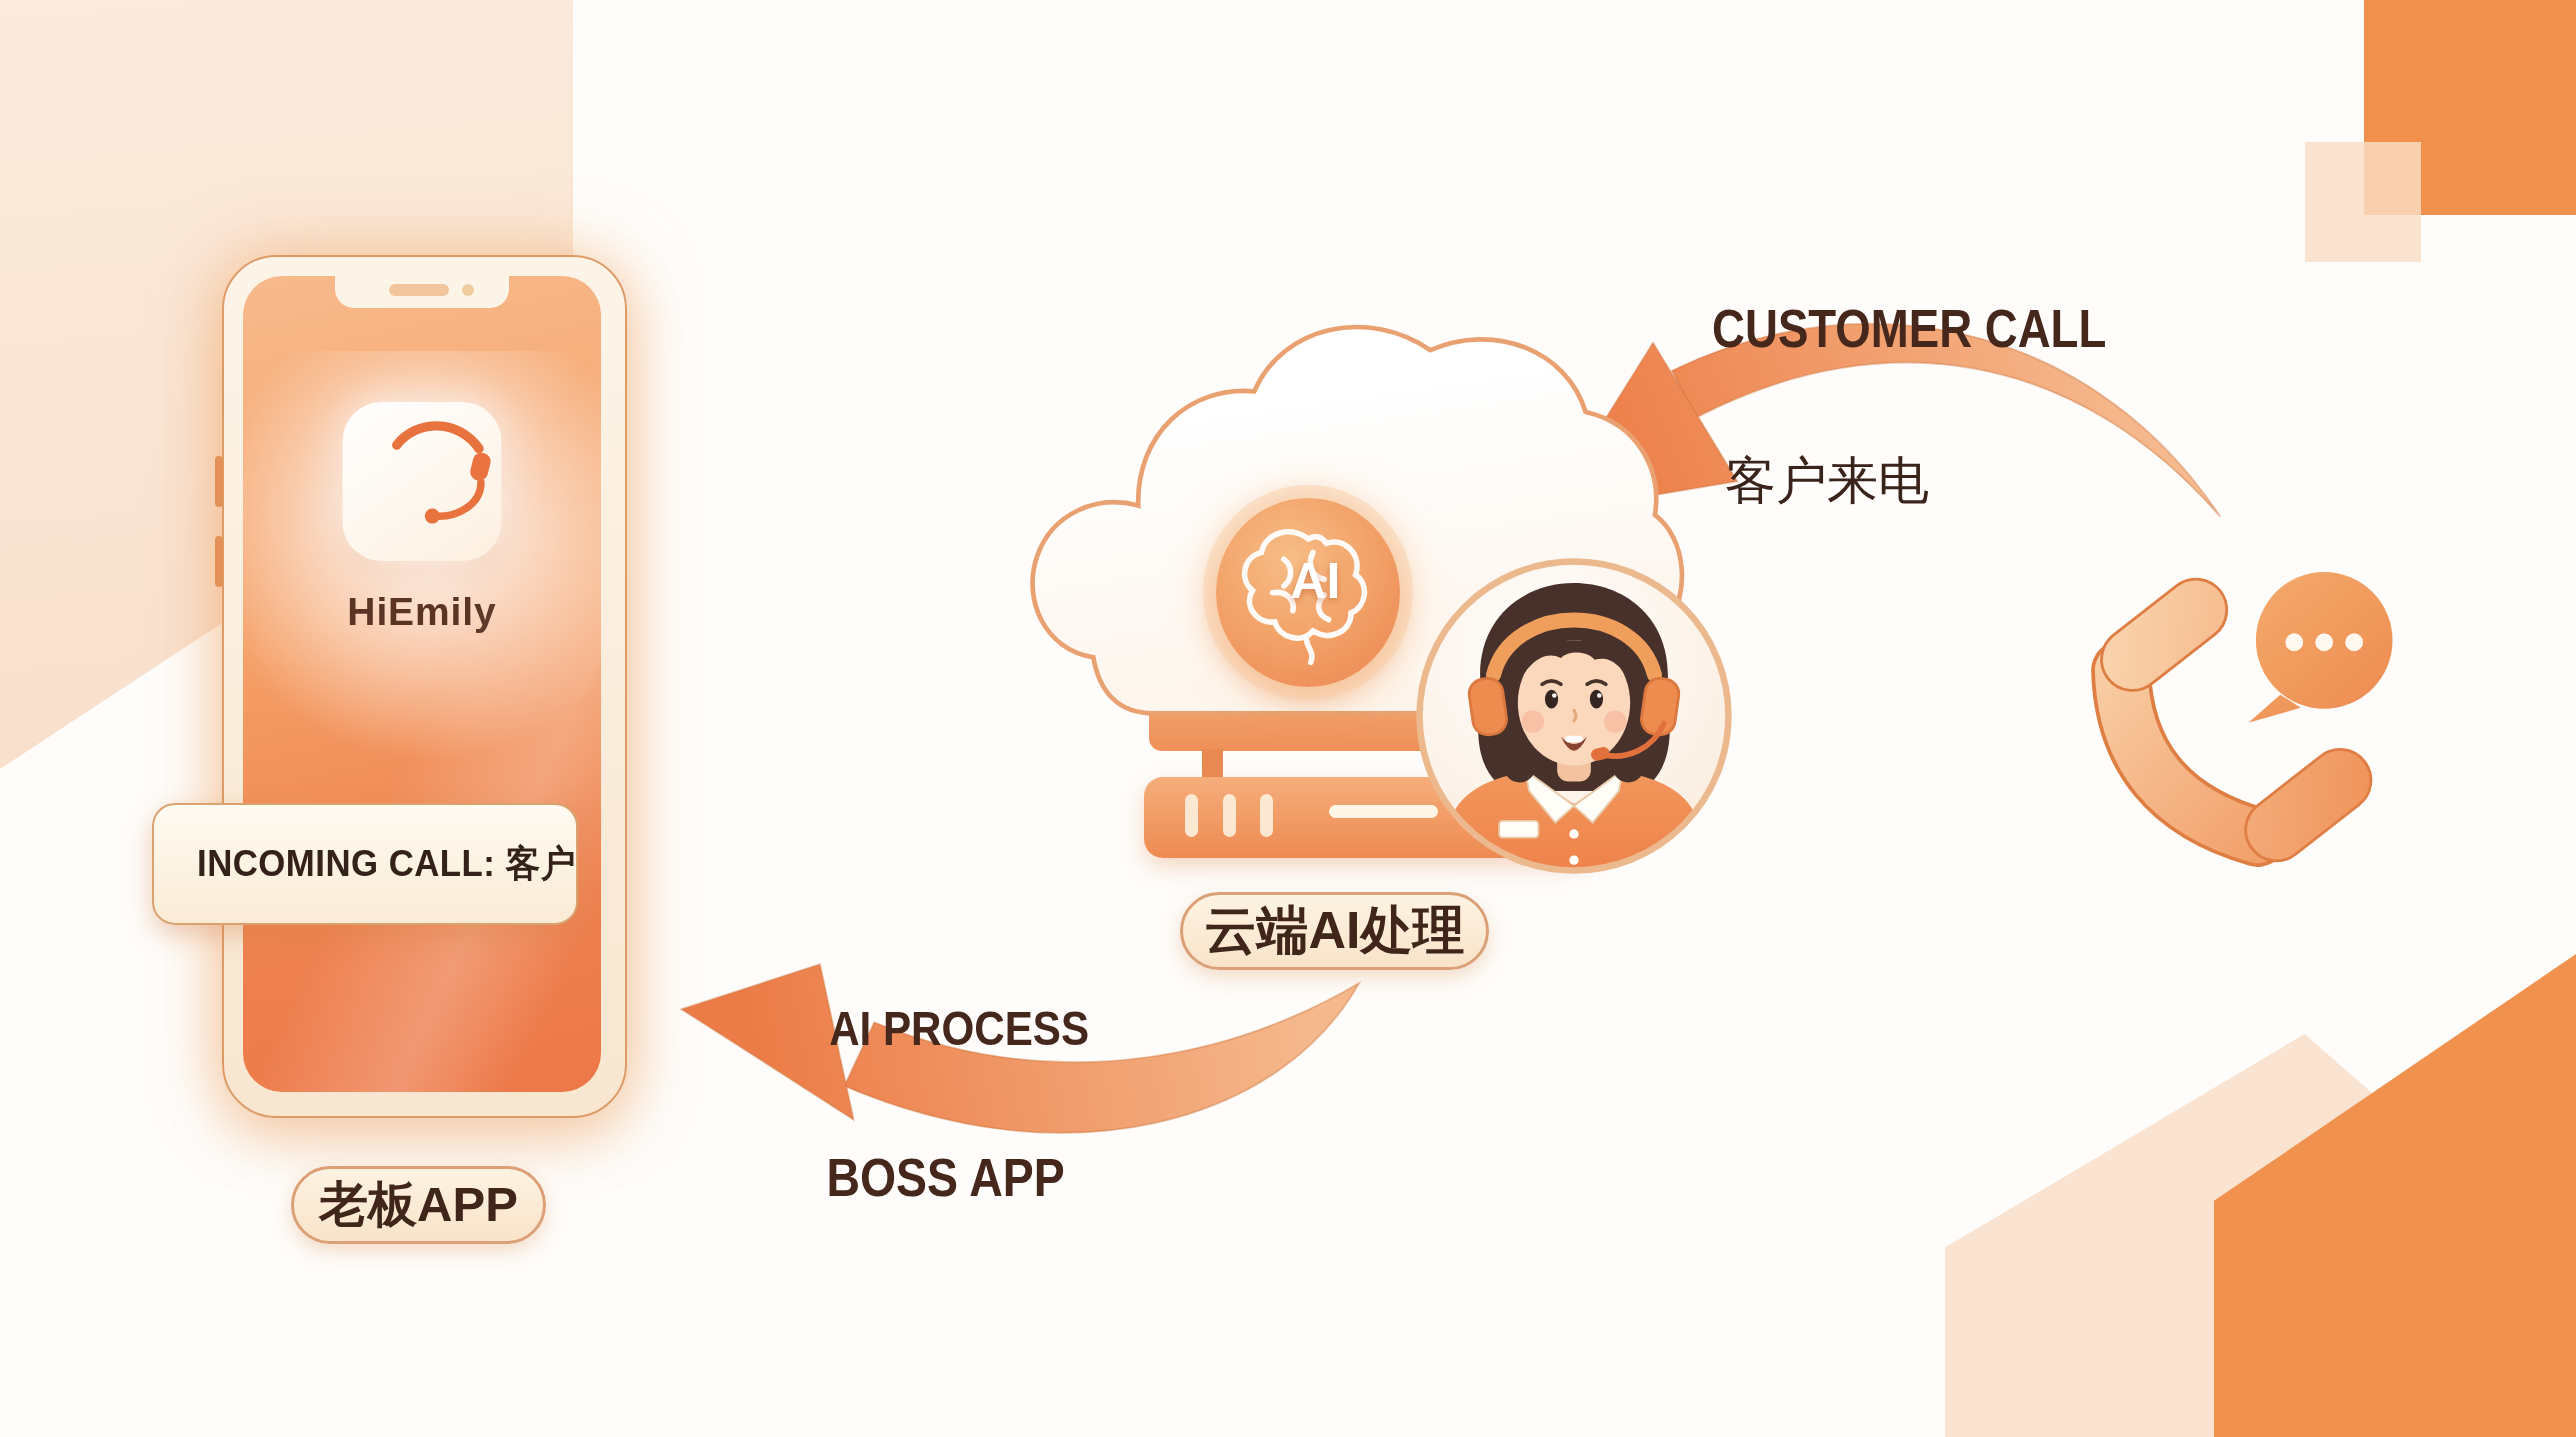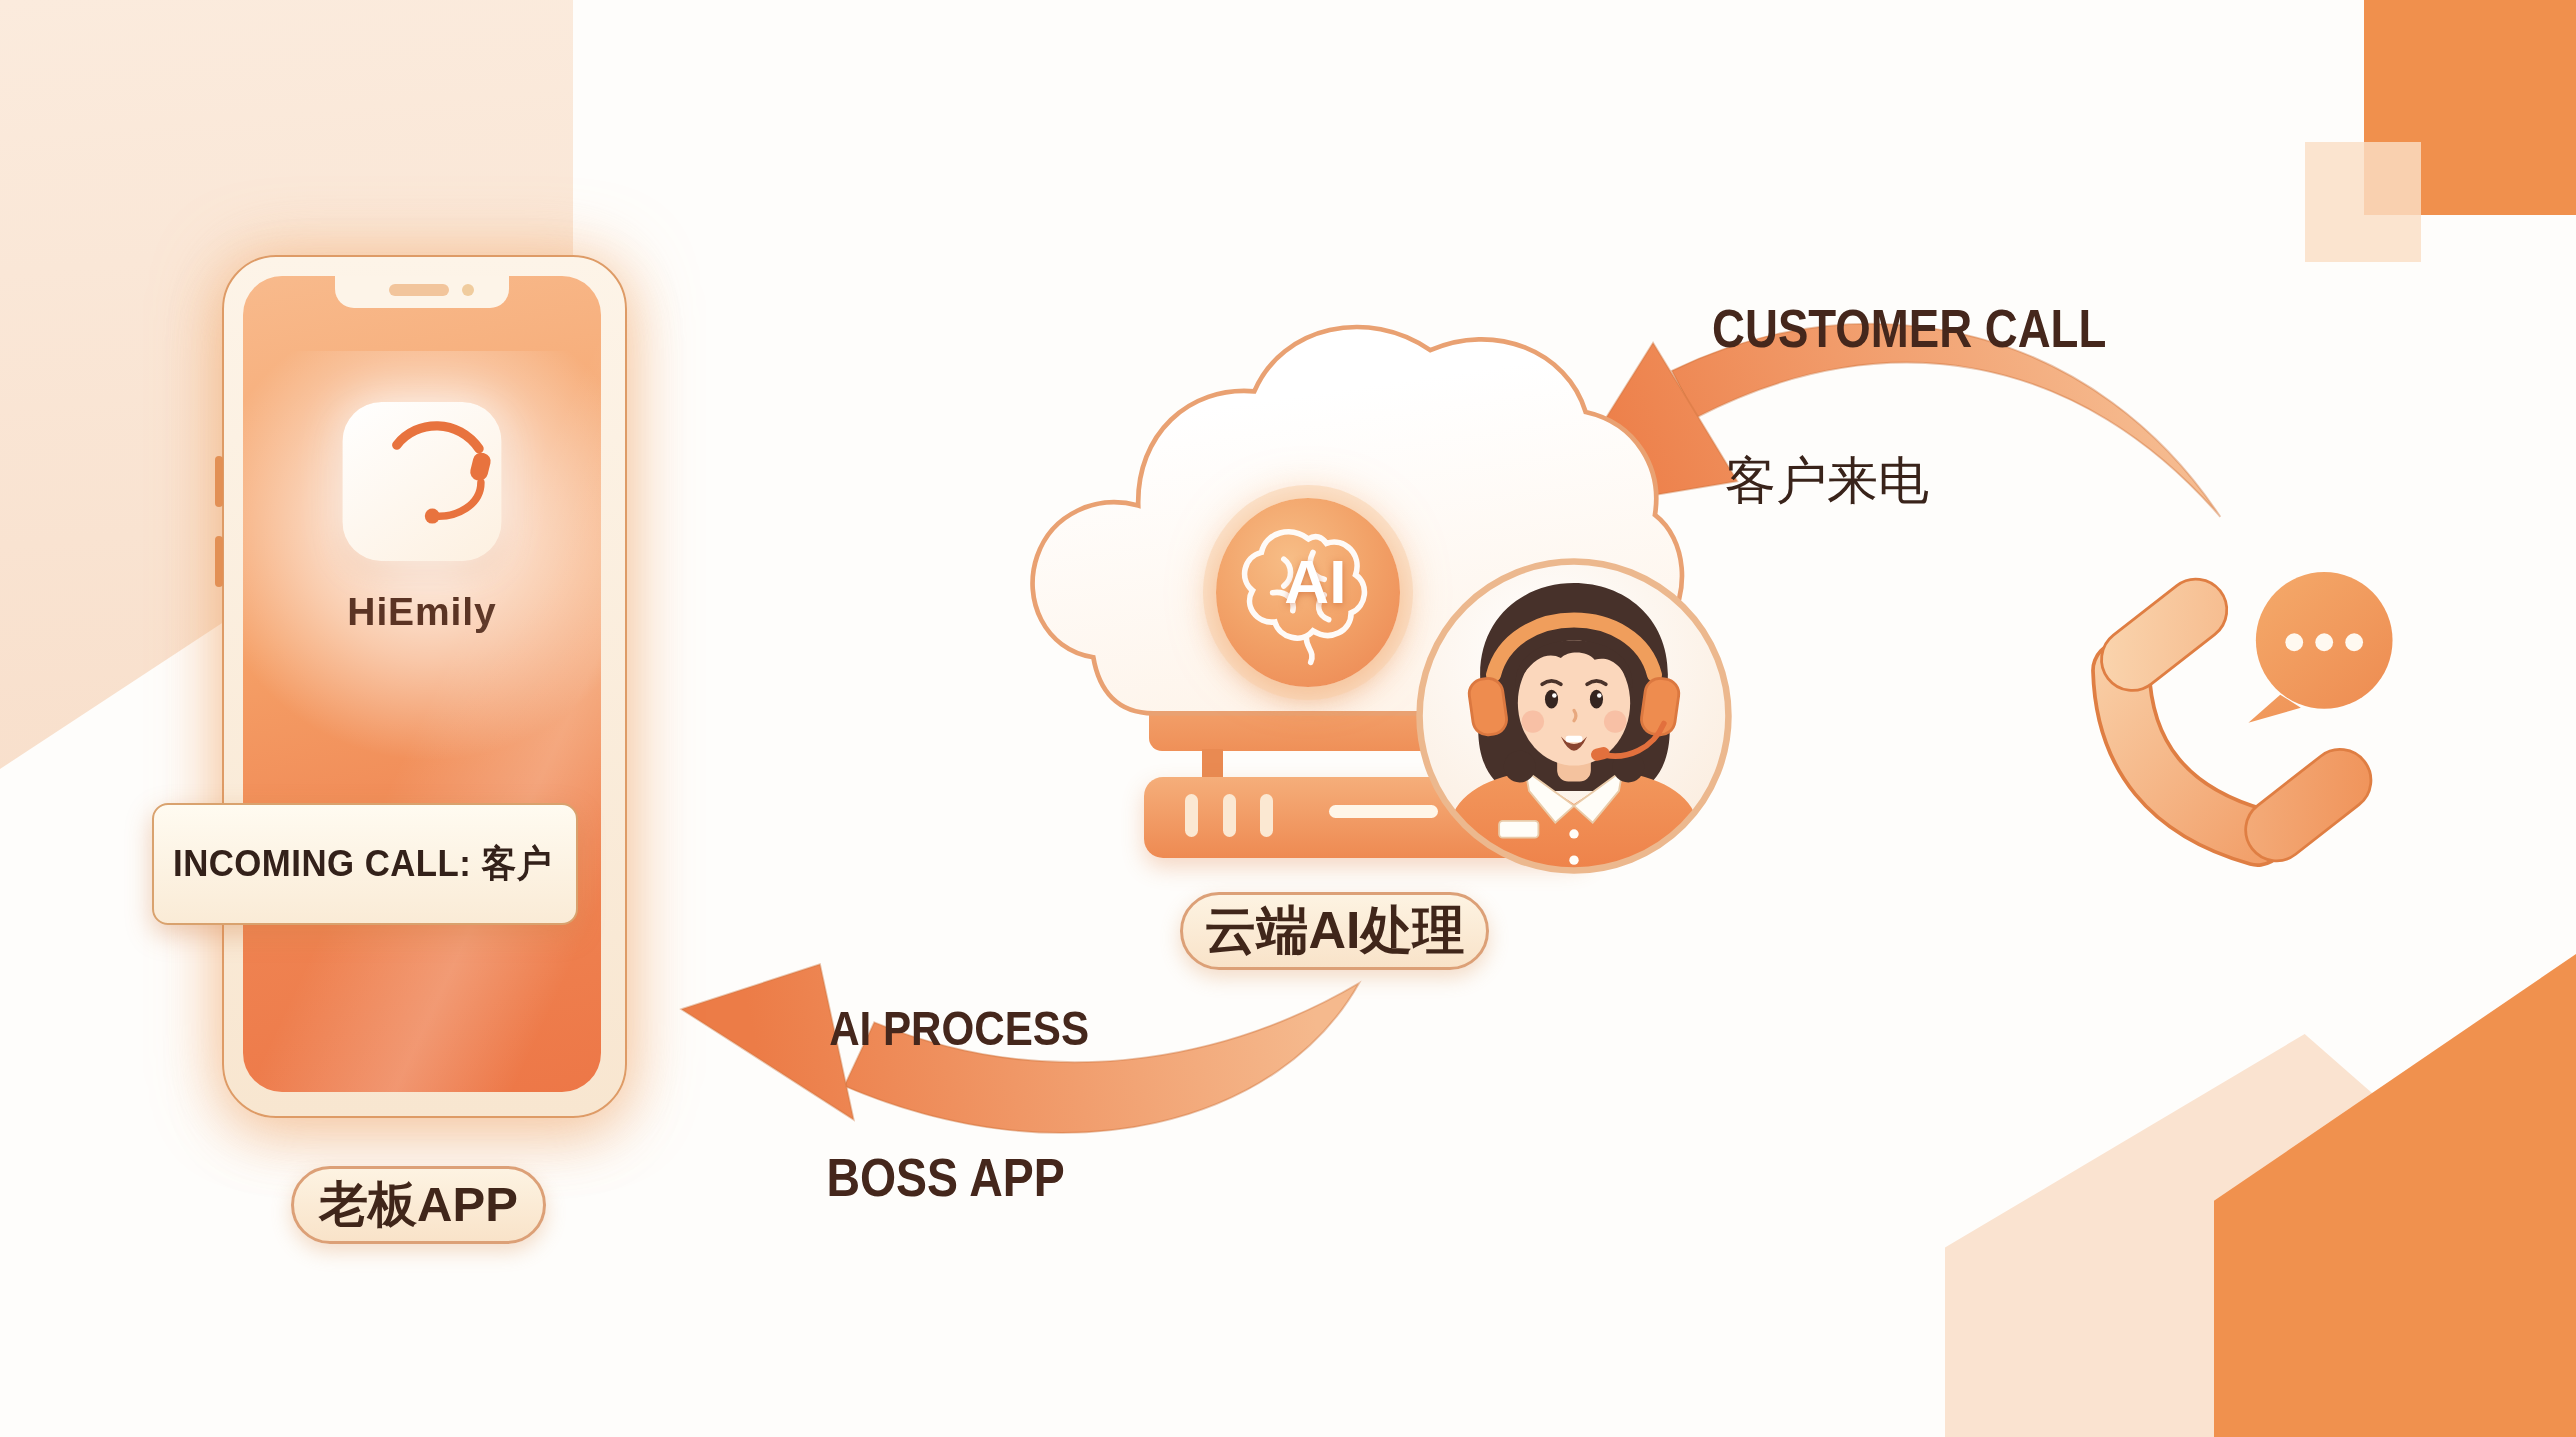--- a/index.html
+++ b/index.html
@@ -33,23 +33,23 @@
   .speaker{position:absolute;left:54px;top:7.5px;width:60px;height:12px;border-radius:6.6px;background:#F2C59C;}
   .cam{position:absolute;left:127px;top:7.5px;width:12px;height:12px;border-radius:50%;background:#F0CC9E;}
   .side-btn{position:absolute;left:-9.4px;width:8.4px;height:51px;border-radius:4.7px;background:#E29055;}
 
   .app-icon{position:absolute;left:50%;transform:translateX(-50%);top:126px;width:159px;height:159px;
     border-radius:39px;background:linear-gradient(145deg,#FFFFFF,#FDF0E0);
     box-shadow:0 0 43px rgba(255,255,255,.9),0 11.2px 28px rgba(221,122,60,.35);}
   .app-name{position:absolute;left:0;top:314px;width:100%;text-align:center;
     font-size:39px;font-weight:700;color:#5B3424;letter-spacing:0.9px;}
 
-  .banner{left:152px;top:803px;width:426px;height:122px;border-radius:16px;z-index:8;
+  .banner{left:152px;top:803px;width:426px;height:122px;border-radius:23px;z-index:8;
     background:linear-gradient(180deg,#FFFBF1,#FAEBD6);border:2.8px solid #D9A26E;
-    box-shadow:0 9.4px 26px rgba(214,130,70,.38);display:flex;align-items:center;gap:19px;box-sizing:border-box;}
+    box-shadow:0 9.4px 26px rgba(214,130,70,.38);display:flex;align-items:center;gap:19px;padding-left:24px;box-sizing:border-box;}
   .banner-text{font-size:37px;font-weight:800;color:#33211A;white-space:nowrap;
     transform:scaleX(.94);transform-origin:left center;letter-spacing:0.5px;}
 
   .pill{border:3.7px solid #DCA077;background:linear-gradient(180deg,#FDF3E2,#F9E3C9);
     border-radius:43px;color:#40261A;font-weight:700;display:flex;align-items:center;justify-content:center;
     box-shadow:0 7.5px 20.6px rgba(220,150,90,.32);z-index:7;box-sizing:border-box;}
   .pill-boss{left:291px;top:1166px;width:255px;height:78px;font-size:49px;}
   .pill-cloud{left:1180px;top:892px;width:309px;height:78px;font-size:52px;}
 
   
@@ -58,21 +58,21 @@
   .server-stem{left:1202px;top:749px;width:20.6px;height:32px;background:#E98A52;z-index:4;}
   .server-bar{left:1144px;top:777px;width:447px;height:81px;border-radius:19px;z-index:4;
     background:linear-gradient(180deg,#F5AE7A,#EE8A52);box-shadow:0 9.4px 22.5px rgba(224,130,70,.3);}
   .slot{position:absolute;top:17px;width:13px;height:43px;border-radius:7.5px;background:#FBE8D2;}
   .server-line{position:absolute;left:185px;top:28px;width:109px;height:13px;border-radius:7.5px;background:#FFF6E8;}
 
   .ai-badge{left:1216px;top:498px;width:184px;height:189px;border-radius:50%;z-index:4;
     background:radial-gradient(circle at 40% 32%,#F7BD86 0%,#F2A268 48%,#EC8450 100%);
     box-shadow:0 0 0 13px rgba(248,205,165,.45),0 0 45px rgba(248,180,120,.65),0 13px 28px rgba(226,126,62,.4);}
   .ai-badge-label{position:absolute;left:54%;top:44%;transform:translate(-50%,-50%);
-    font-size:62px;font-weight:800;color:#FFFFFF;text-shadow:0 2.8px 7.5px rgba(195,88,38,.55);}
+    font-size:50px;font-weight:800;color:#FFFFFF;text-shadow:0 2.8px 7.5px rgba(195,88,38,.55);}
 
   .avatar-wrap{left:1413px;top:555px;width:322px;height:322px;z-index:5;}
 
   
   .headline{position:absolute;color:#45271C;text-align:left;white-space:nowrap;z-index:9;}
   .headline>span{display:inline-block;transform:scaleX(.86);font-weight:800;}
   .t-customer{left:1680px;top:298px;width:468px;font-size:53px;}
   .t-customer-zh{left:1725px;top:447px;width:374px;font-size:51px;font-weight:700;color:#39231A;}
   .t-aiprocess{left:808px;top:1000px;width:374px;font-size:49px;}
   .t-bossapp{left:807px;top:1146px;width:374px;font-size:54px;}

